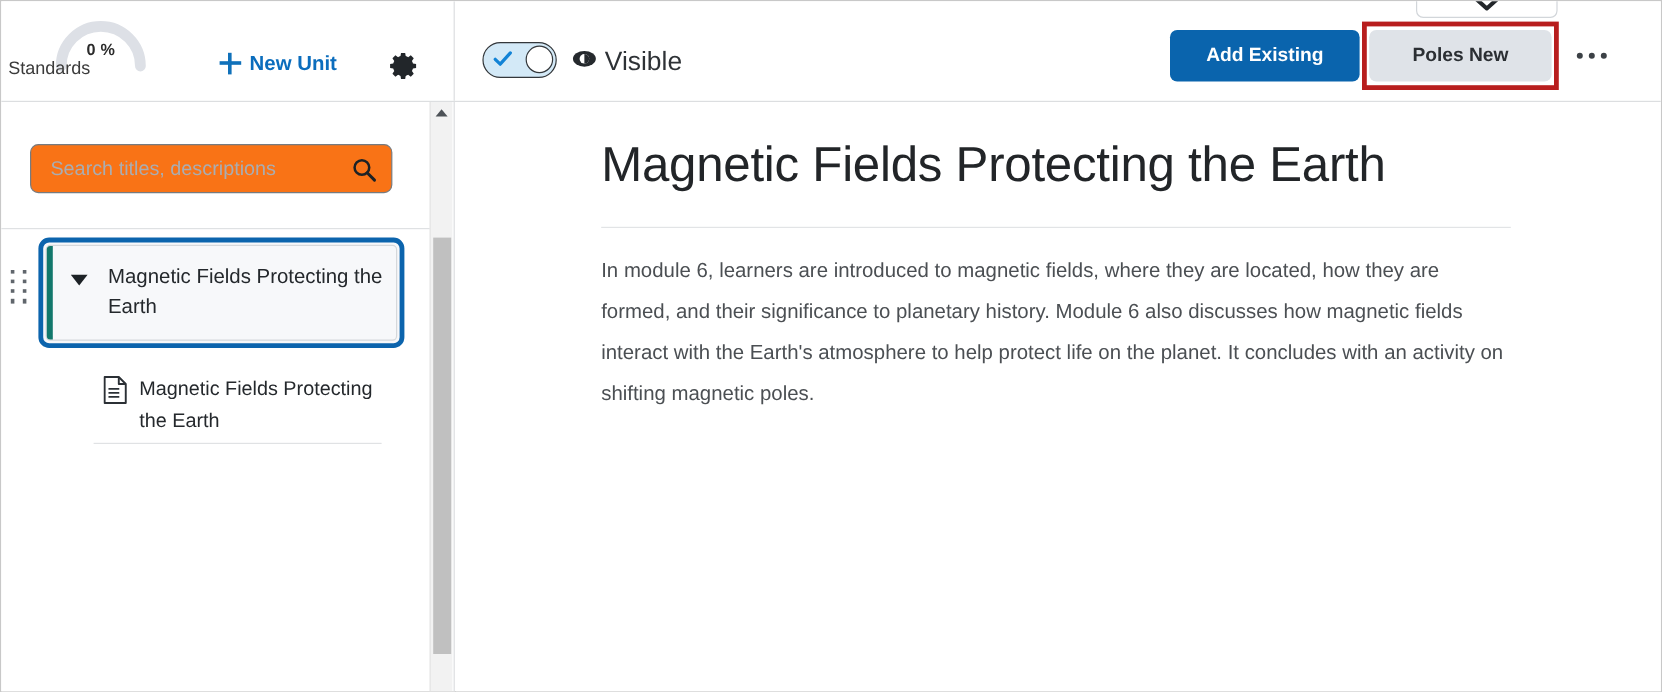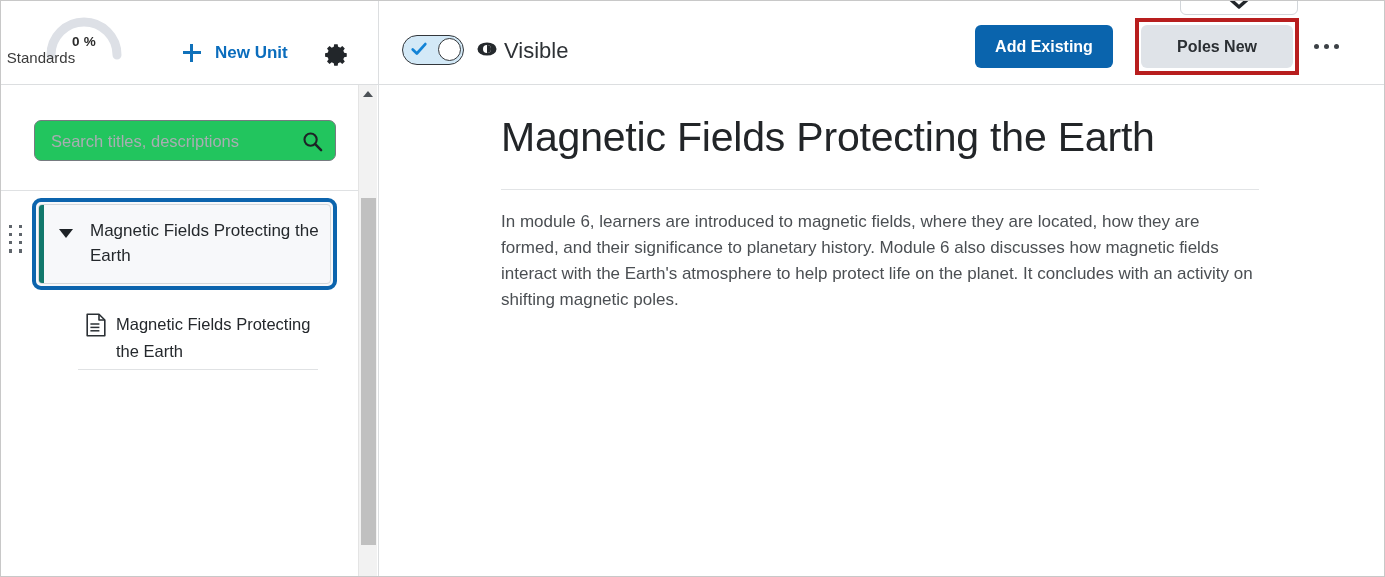--- a/index.html
+++ b/index.html
@@ -65,21 +65,21 @@
     text-align: center;
     font-size: 15px;
     color: #3b3b3b;
   }
 
   .new-unit-btn {
     position: absolute;
     left: 182px; top: 42px;
     display: flex;
     align-items: center;
-    gap: 14px;
+    gap: 7px;
     color: #0b6dbd;
     font-size: 17px;
     font-weight: bold;
     cursor: pointer;
     background: none;
     border: none;
     padding: 0;
     font-family: inherit;
   }
   .plus-ico {
@@ -152,21 +152,21 @@
   }
   .peek-select .chev {
     position: absolute;
     left: 46px; top: 14px;
     width: 24px; height: 14px;
   }
 
   .btn-add-existing {
     position: absolute;
     left: 974px; top: 24px;
-    width: 138px; height: 43px;
+    width: 158px; height: 43px;
     border-radius: 6px;
     background: #0a64ad;
     color: #ffffff;
     font-size: 16px;
     font-weight: bold;
     border: none;
     cursor: pointer;
     font-family: inherit;
   }
   .btn-create-new {
@@ -218,25 +218,25 @@
   }
   .search-zone {
     position: absolute;
     left: 0; top: 0;
     width: 359px; height: 106px;
     border-bottom: 1px solid #dfe1e3;
     box-sizing: border-box;
   }
   .search-box {
     position: absolute;
-    left: 33px; top: 35px;
+    left: 24px; top: 35px;
     width: 302px; height: 41px;
     border: 1px solid #767b80;
     border-radius: 7px;
-    background: #22c55e;
+    background: #f97316;
     box-sizing: border-box;
   }
   .search-box input {
     position: absolute;
     left: 14px; top: 0;
     width: 245px; height: 39px;
     border: none;
     outline: none;
     background: transparent;
     font-size: 16.5px;
@@ -401,21 +401,21 @@
     left: 121px; top: 104px;
     width: 758px;
     height: 1px;
     background: #e2e4e6;
   }
   .main-desc {
     position: absolute;
     left: 121px; top: 124px;
     width: 752px;
     font-size: 17px;
-    line-height: 26px;
+    line-height: 34px;
     color: #4b4f53;
     margin: 0;
   }
 </style>
 </head>
 <body>
 
 <div id="app">
 
   <div class="topbar">

